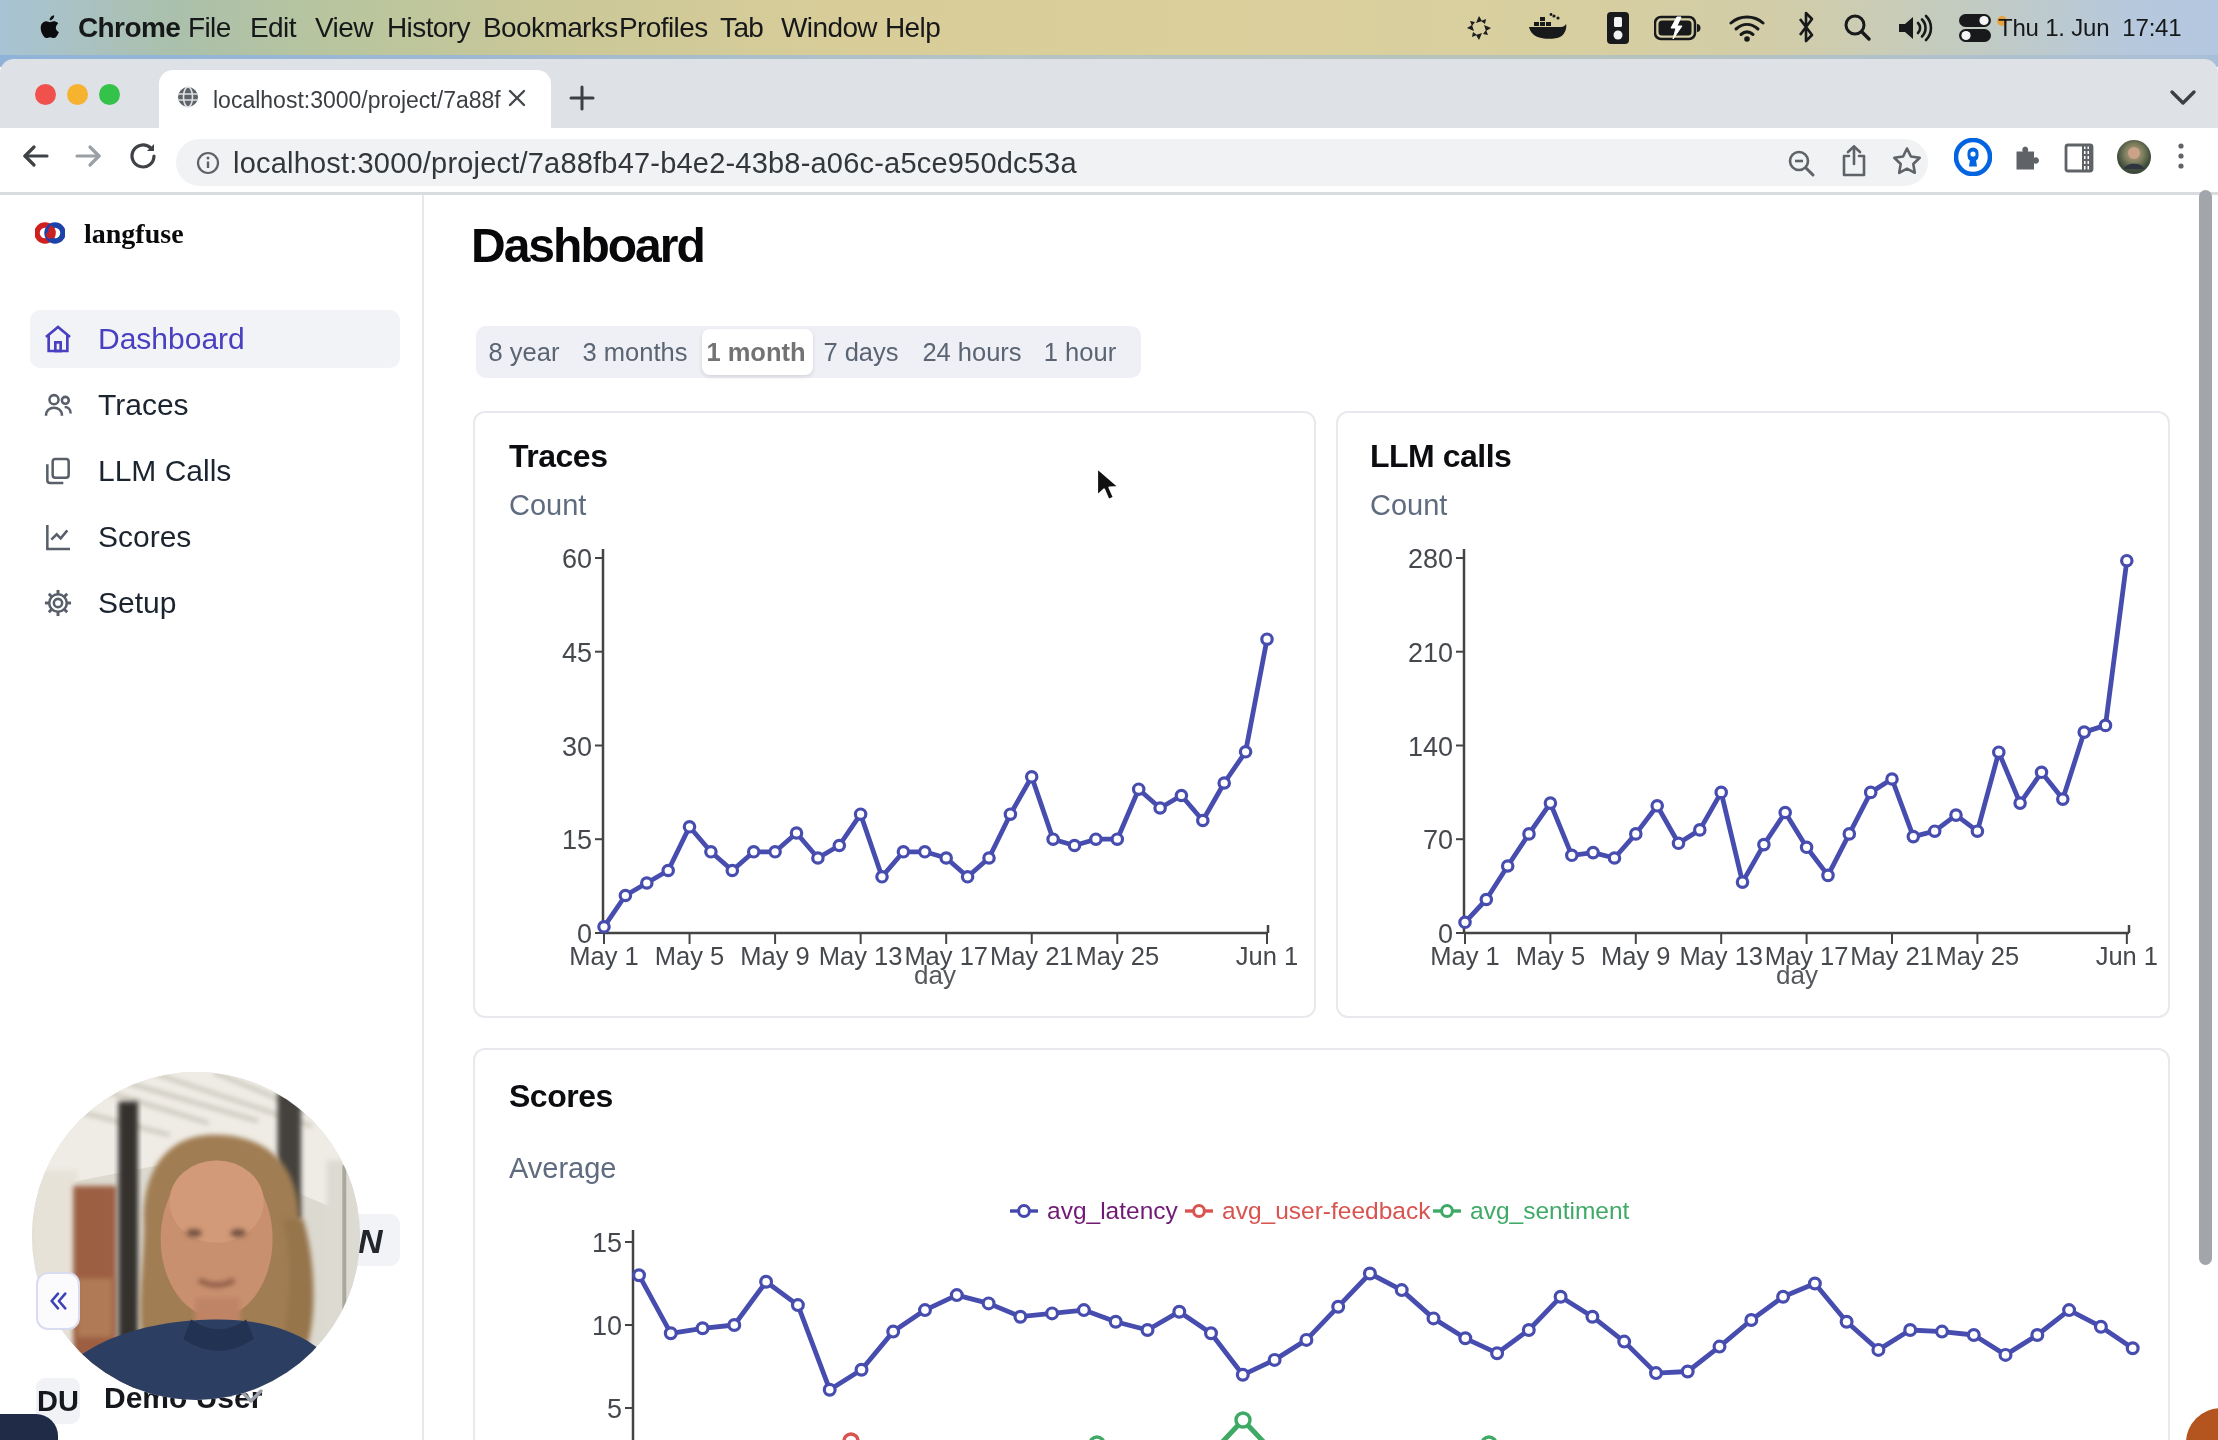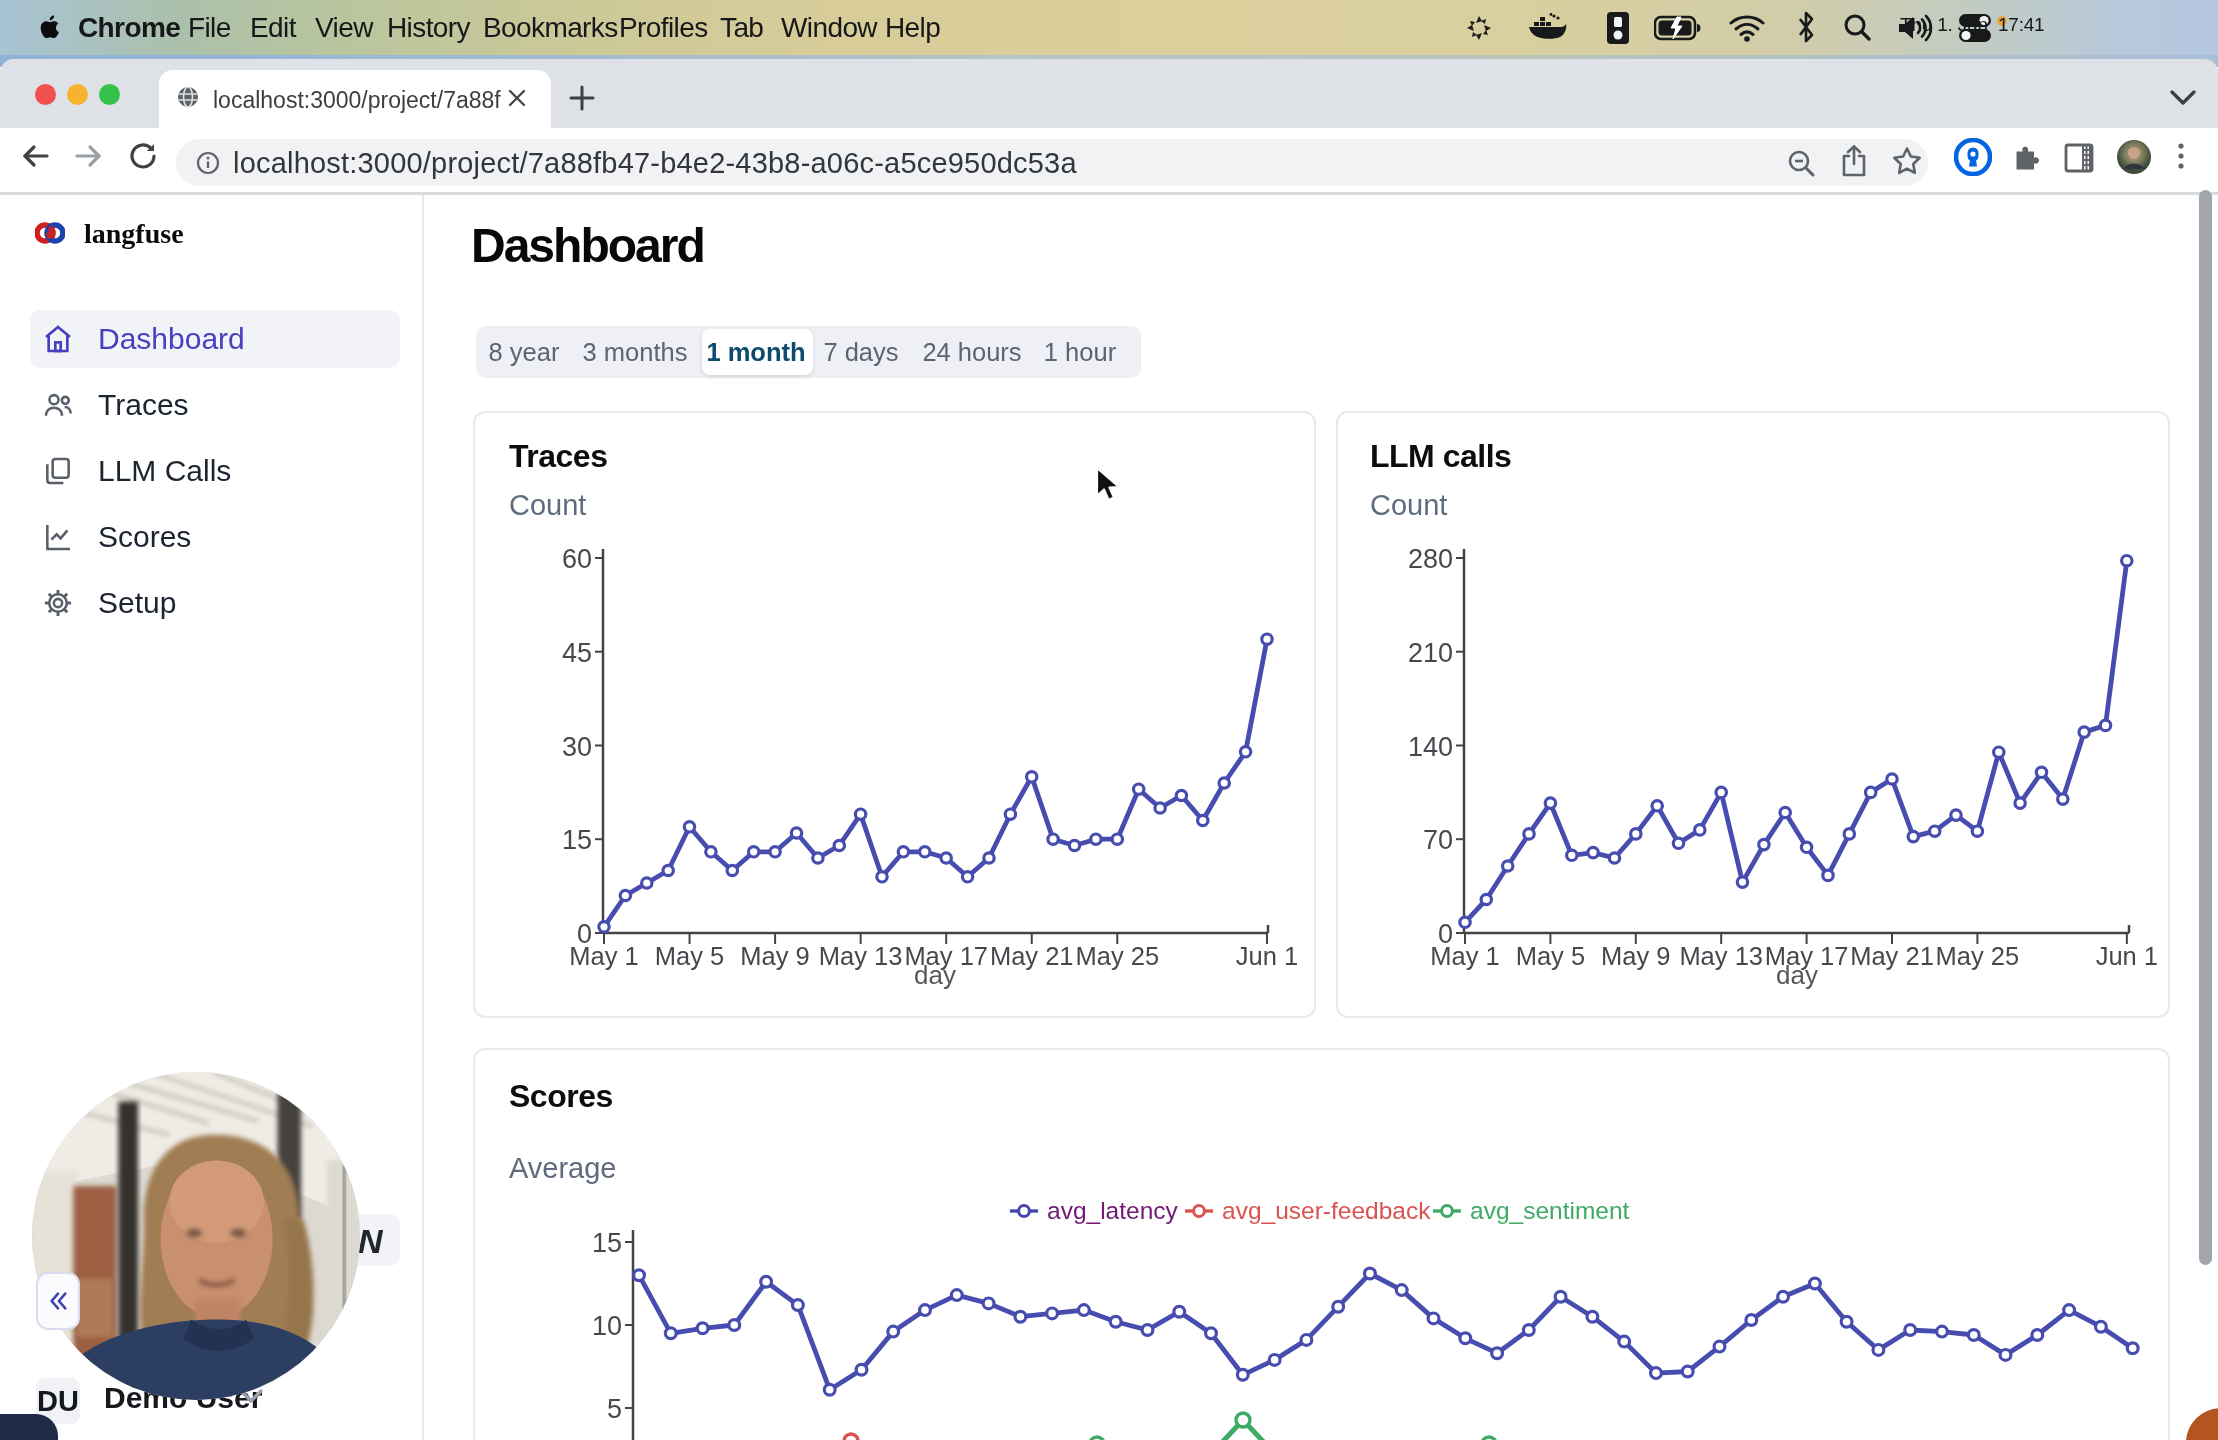--- a/index.html
+++ b/index.html
@@ -123,21 +123,21 @@
     </svg>
   <svg class="abs" style="left:1958px;top:13px" width="52" height="30" viewBox="0 0 52 30">
       <g>
         <rect x="1" y="1" width="32" height="13" rx="6.5" fill="#17191b"></rect>
         <circle cx="26" cy="7.5" r="4.6" fill="#f5f5f5"></circle>
         <rect x="1" y="16" width="32" height="13" rx="6.5" fill="#17191b"></rect>
         <circle cx="8" cy="22.5" r="4.6" fill="#f5f5f5"></circle>
       </g>
       <circle cx="44" cy="8" r="5" fill="#e8a33d"></circle>
     </svg>
-  <span class="mitem" style="left:1900px;font-weight:500;font-size:19px;letter-spacing:-0.2px;top:14px">Thu 1. Jun&nbsp;&nbsp;17:41</span>
+  <span class="mitem" style="left:1998px;font-weight:500;font-size:24px;letter-spacing:-0.2px;top:14px">Thu 1. Jun&nbsp;&nbsp;17:41</span>
 </div>
 <div class="abs wallstrip"></div>
 
 
 <div class="abs tabstrip"></div>
 <div class="abs tl" style="left:35px;background:#f0514c"></div>
 <div class="abs tl" style="left:67px;background:#f5b32f"></div>
 <div class="abs tl" style="left:99px;background:#35c24a"></div>
 <div class="abs tab"></div>
 <svg class="abs" style="left:176px;top:85px" width="24" height="24" viewBox="0 0 24 24">
@@ -316,21 +316,21 @@
 <div class="abs" style="left:330px;top:1214px;width:70px;height:52px;background:#f2f3f6;border-radius:10px"></div>
 <div class="abs" style="left:358px;top:1222px;font-size:34px;font-weight:700;font-style:italic;color:#23262b">N</div>
 
 
 <div class="abs h1">Dashboard</div>
 
 <div class="abs seg"></div>
 <div class="abs segsel"></div>
 <div class="segitem" style="left:484px;width:80px">8 year</div>
 <div class="segitem" style="left:575px;width:120px">3 months</div>
-<div class="segitem" style="left:706px;width:100px;color:#0c4a6e;font-weight:700">1 month</div>
+<div class="segitem" style="left:706px;width:100px;color:#737373;font-weight:700">1 month</div>
 <div class="segitem" style="left:821px;width:80px">7 days</div>
 <div class="segitem" style="left:917px;width:110px">24 hours</div>
 <div class="segitem" style="left:1040px;width:80px">1 hour</div>
 
 
 <div class="card" style="left:473px;top:411px;width:843px;height:607px"></div>
 <div class="card" style="left:1336px;top:411px;width:834px;height:607px"></div>
 <div class="card" style="left:473px;top:1048px;width:1697px;height:500px"></div>
 
 <div class="ctitle" style="left:509px;top:438px">Traces</div>

